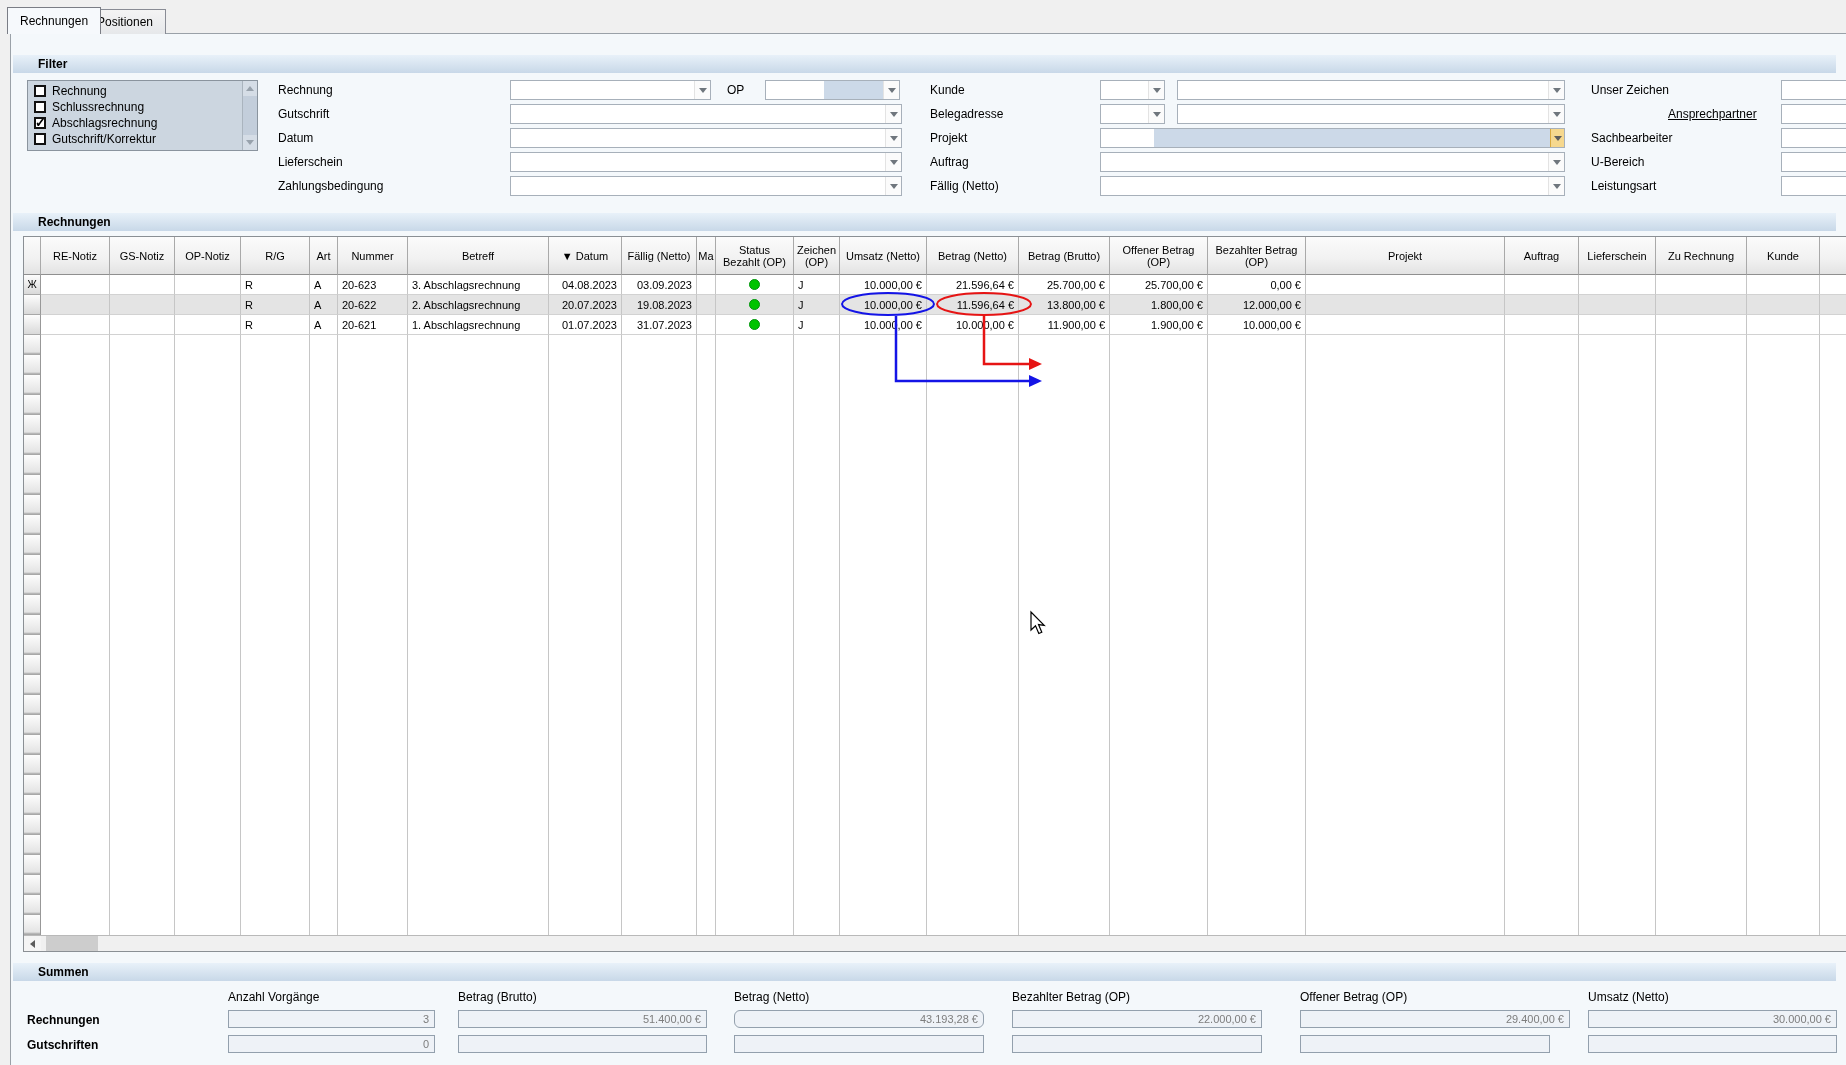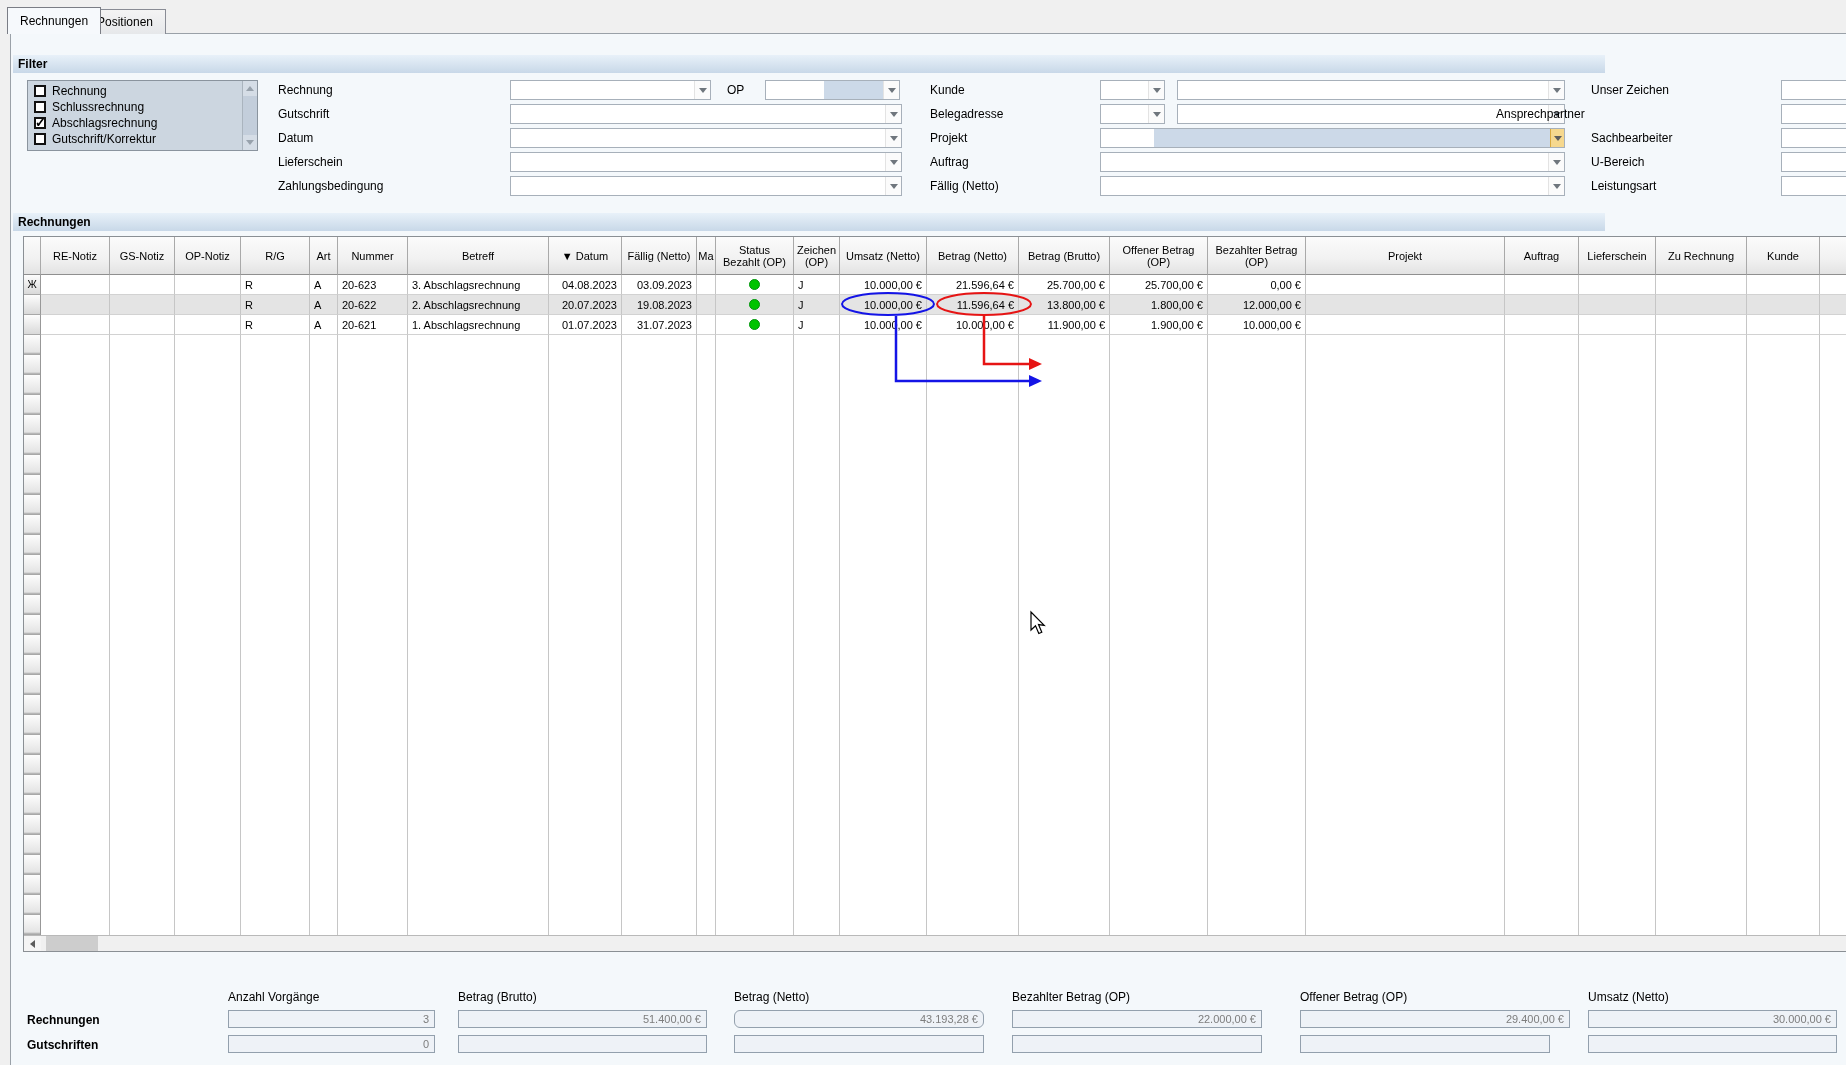--- a/index.html
+++ b/index.html
@@ -13,22 +13,22 @@
          display:flex; align-items:center; border:1px solid #898c95; border-bottom:none;
          background:linear-gradient(#f4f4f4,#e6e8ea); z-index:1; cursor:default; }
   .tab.active { height:27px; background:#f6f9fc; z-index:3; border-color:#7a7d85; }
   .tab1 { left:7px; } .tab2 { left:84px; }
 
   
   .panel { position:absolute; left:10px; top:33px; width:1836px; height:1032px;
            background:#f4f8fb; border-left:1px solid #9aa1a8; border-top:1px solid #9aa1a8; }
 
   
-  .secbar { position:absolute; left:13px; width:1592px; height:18px;
-            background:linear-gradient(#e8f1f9,#c8d8e8); display:flex; align-items:center; }
+  .secbar { position:absolute; left:13px; width:1823px; height:18px;
+            background:linear-gradient(#e8f1f9,#c8d8e8); display:flex; align-items:center;padding-left:20px; }
   .secbar span { font-size:12px; font-weight:bold; padding-left:5px; }
 
   
   .cblist { position:absolute; left:27px; top:80px; width:231px; height:71px;
             background:#ccd6e0; border:1px solid #8a949e; }
   .cbitem { position:absolute; left:2px; height:16px; display:flex; align-items:center; }
   .cb { width:12px; height:12px; background:#fff; border:2px solid #111; margin:0 6px 0 4px;
         position:relative; flex:0 0 auto; }
   .cb.checked::after { content:"✓"; position:absolute; left:-1px; top:-4px; font-size:13px; font-weight:bold; }
   .cblabel { font-size:12px; }
@@ -220,21 +220,21 @@
         <span class="tri"></span>
       </span>
     </div>
   <div class="combo" style="left:1100px; top:176px; width:465px;">
     <span class="arrow">
         <span class="tri"></span>
       </span>
     </div>
 
   <div class="flabel" style="left:1591px; top:80px;">Unser Zeichen</div>
-  <div class="flabel" style="left:1496px; top:104px;">Ansprechpartner</div>
+  <div class="flabel" style="left:1668px; top:104px;text-decoration:underline;">Ansprechpartner</div>
   <div class="flabel" style="left:1591px; top:128px;">Sachbearbeiter</div>
   <div class="flabel" style="left:1591px; top:152px;">U-Bereich</div>
   <div class="flabel" style="left:1591px; top:176px;">Leistungsart</div>
   <div class="tbox" style="left:1781px; top:80px; width:70px;"></div>
   <div class="tbox" style="left:1781px; top:104px; width:70px;"></div>
   <div class="tbox" style="left:1781px; top:128px; width:70px;"></div>
   <div class="tbox" style="left:1781px; top:152px; width:70px;"></div>
   <div class="tbox" style="left:1781px; top:176px; width:70px;"></div>
 
   <div class="secbar" style="top:213px;">
@@ -401,20 +401,23 @@
     <ellipse cx="984" cy="304" rx="47" ry="11" fill="none" stroke="#e61414" stroke-width="2"></ellipse>
     <path d="M 984 316 V 364 H 1030" fill="none" stroke="#e61414" stroke-width="2.5"></path>
     <polygon points="1042,364 1029,358 1029,370" fill="#e61414"></polygon>
     <path d="M 896 316 V 381 H 1030" fill="none" stroke="#1414e6" stroke-width="2.5"></path>
     <polygon points="1042,381 1029,375 1029,387" fill="#1414e6"></polygon>
     <g transform="translate(1031,612)">
       <polygon points="14,0 14,18 9.5,13.7 6.2,21.5 3.2,20.2 6.5,12.6 0.8,13.4" fill="#ffffff" stroke="#000000" stroke-width="1.2" transform="scale(-1,1) translate(-14,0)"></polygon>
     </g>
   </svg>
 
+  <div class="secbar" style="top:963px;">
+    <span>Summen</span>
+  </div>
 
   <div class="sumhdr" style="left:228px; top:990px;">Anzahl Vorgänge</div>
   <div class="sumhdr" style="left:458px; top:990px;">Betrag (Brutto)</div>
   <div class="sumhdr" style="left:734px; top:990px;">Betrag (Netto)</div>
   <div class="sumhdr" style="left:1012px; top:990px;">Bezahlter Betrag (OP)</div>
   <div class="sumhdr" style="left:1300px; top:990px;">Offener Betrag (OP)</div>
   <div class="sumhdr" style="left:1588px; top:990px;">Umsatz (Netto)</div>
 
   <div class="sumrowlabel" style="top:1013px;">Rechnungen</div>
   <div class="sumrowlabel" style="top:1038px;">Gutschriften</div>

